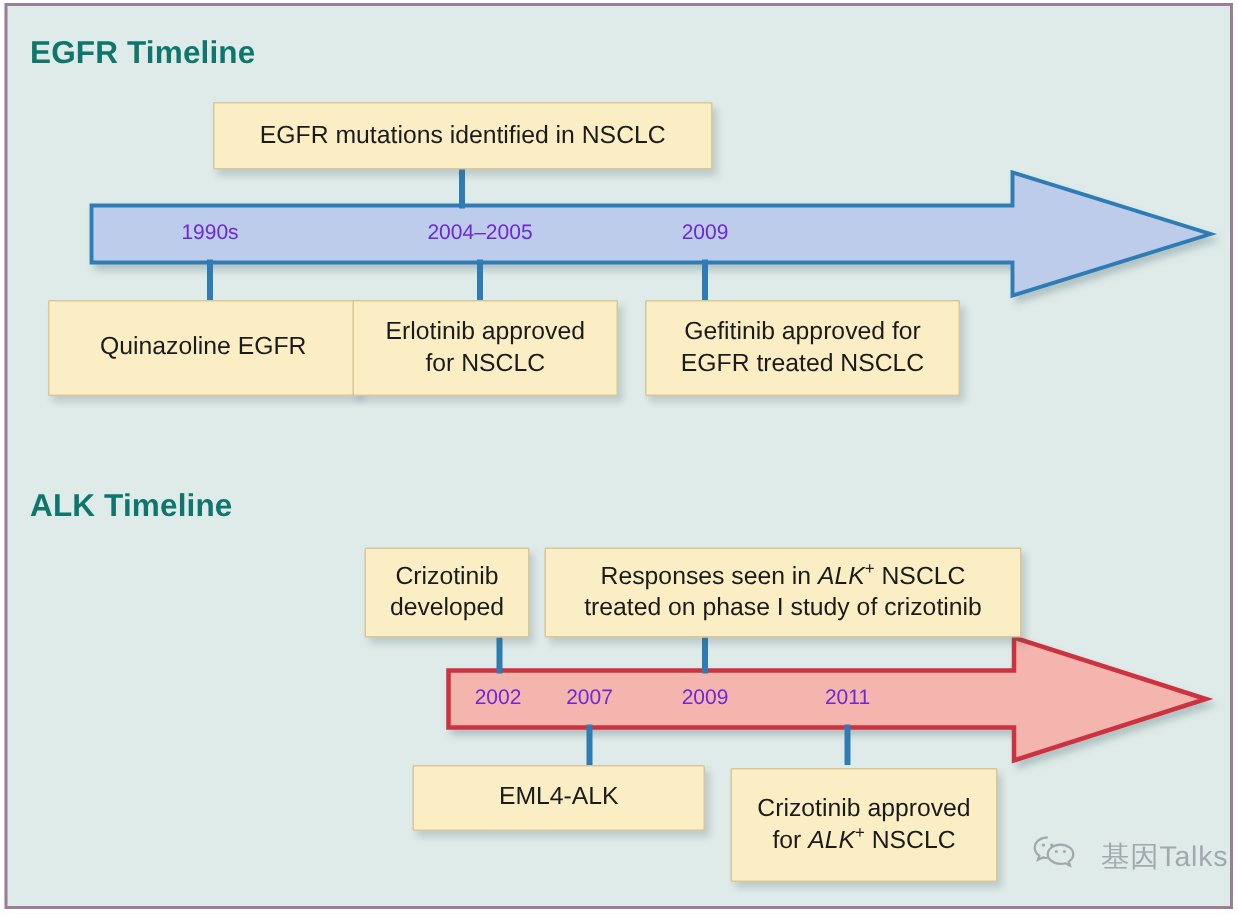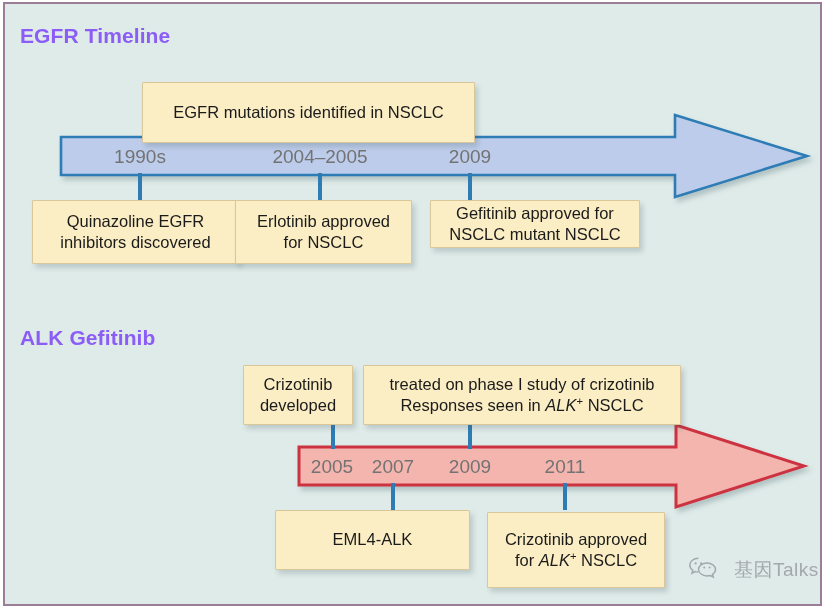--- a/index.html
+++ b/index.html
@@ -23,21 +23,21 @@
     left: 3px; top: 2px;
     width: 819px; height: 604px;
     border: 2px solid #9b7d96;
     box-sizing: border-box;
     background: #dfebe9;
   }
   .section-title {
     position: absolute;
     font-size: 21px;
     font-weight: bold;
-    color: #8b5cf6;
+    color: #0f766e;
     letter-spacing: 0.1px;
     white-space: nowrap;
     text-align: right;
   }
   
   .box {
     position: absolute;
     background: #fbeec4;
     border: 1px solid #d9c79a;
     box-sizing: border-box;
@@ -64,22 +64,22 @@
     position: absolute;
     width: 4px;
     background: #2f7cb5;
   }
   
   .arrow-wrap { position: absolute; }
   .arrow-wrap svg { display: block; overflow: visible; }
   
   .year {
     position: absolute;
-    font-size: 19px;
-    color: #737373;
+    font-size: 14px;
+    color: #6d28d9;
     white-space: nowrap;
     transform: translateX(-50%);
     font-weight: normal;
   }
   
   #watermark {
     position: absolute;
     display: flex;
     align-items: center;
     gap: 16px;
@@ -115,80 +115,79 @@
   <div class="year" style="top: 146px; left: 140px;">1990s</div>
   <div class="year" style="top: 146px; left: 320px;">2004–2005</div>
   <div class="year" style="top: 146px; left: 470px;">2009</div>
 
   <div class="stem" style="left: 306px; top: 111px; height: 28px;"></div>
 
   <div class="stem" style="left: 138px; top: 173px; height: 27px;"></div>
   <div class="stem" style="left: 318px; top: 173px; height: 27px;"></div>
   <div class="stem" style="left: 468px; top: 173px; height: 27px;"></div>
 
-  <div class="box" style="left: 142px; top: 82px; width: 333px; height: 61px;">
+  <div class="box" style="left: 142px; top: 68px; width: 333px; height: 45px;">
     <span class="txt">
         <span style="display:block">EGFR mutations identified in NSCLC</span>
       </span>
   </div>
   <div class="box" style="left: 32px; top: 200px; width: 207px; height: 64px;">
     <span class="txt">
         <span style="display:block">Quinazoline EGFR</span>
-        <span style="display:block">inhibitors discovered</span>
       </span>
   </div>
   <div class="box" style="left: 235px; top: 200px; width: 177px; height: 64px;">
     <span class="txt">
         <span style="display:block">Erlotinib approved</span>
         <span style="display:block">for NSCLC</span>
       </span>
   </div>
-  <div class="box" style="left: 430px; top: 200px; width: 210px; height: 48px; justify-content: center;">
+  <div class="box" style="left: 430px; top: 200px; width: 210px; height: 64px; justify-content: center;">
     <span class="txt">
         <span style="display:block">Gefitinib approved for</span>
-        <span style="display:block">NSCLC mutant NSCLC</span>
-      </span>
-  </div>
-
-  <div class="section-title" style="left:20px; top:326px;">ALK Gefitinib</div>
+        <span style="display:block">EGFR treated NSCLC</span>
+      </span>
+  </div>
+
+  <div class="section-title" style="left:20px; top:326px;">ALK Timeline</div>
 
   <div class="arrow-wrap" style="left:298px; top:422px;">
     <svg width="512" height="88" viewBox="0 0 512 88">
       <defs>
         <filter id="shAL" x="-20%" y="-20%" width="160%" height="160%">
           <feDropShadow dx="3" dy="4" stdDeviation="2.5" flood-color="#4a6468" flood-opacity="0.30"></feDropShadow>
         </filter>
       </defs>
       <path d="M 1,25 L 378,25 L 378,3 L 506,44 L 378,85 L 378,63 L 1,63 Z" fill="#f4b5ae" stroke="#cc3341" stroke-width="3" stroke-linejoin="miter" filter="url(#shAL)"></path>
     </svg>
   </div>
 
-  <div class="year" style="top: 456px; left: 332px;">2005</div>
+  <div class="year" style="top: 456px; left: 332px;">2002</div>
   <div class="year" style="top: 456px; left: 393px;">2007</div>
   <div class="year" style="top: 456px; left: 470px;">2009</div>
   <div class="year" style="top: 456px; left: 565px;">2011</div>
 
   <div class="stem" style="left: 331px; top: 425px; height: 24px;"></div>
   <div class="stem" style="left: 468px; top: 425px; height: 24px;"></div>
   <div class="stem" style="left: 391px; top: 483px; height: 27px;"></div>
   <div class="stem" style="left: 563px; top: 483px; height: 27px;"></div>
 
   <div class="box" style="left: 243px; top: 365px; width: 110px; height: 60px;">
     <span class="txt">
         <span style="display:block">Crizotinib</span>
         <span style="display:block">developed</span>
       </span>
   </div>
   <div class="box" style="left: 363px; top: 365px; width: 318px; height: 60px;">
     <span class="txt">
+        <span style="display:block">Responses seen in <i>ALK</i><sup>+</sup> NSCLC</span>
         <span style="display:block">treated on phase I study of crizotinib</span>
-        <span style="display:block">Responses seen in <i>ALK</i><sup>+</sup> NSCLC</span>
-      </span>
-  </div>
-  <div class="box" style="left: 275px; top: 510px; width: 195px; height: 60px;">
+      </span>
+  </div>
+  <div class="box" style="left: 275px; top: 510px; width: 195px; height: 44px;">
     <span class="txt">
         <span style="display:block">EML4-ALK</span>
       </span>
   </div>
   <div class="box" style="left: 487px; top: 512px; width: 178px; height: 76px;">
     <span class="txt">
         <span style="display:block">Crizotinib approved</span>
         <span style="display:block">for <i>ALK</i><sup>+</sup> NSCLC</span>
       </span>
   </div>

